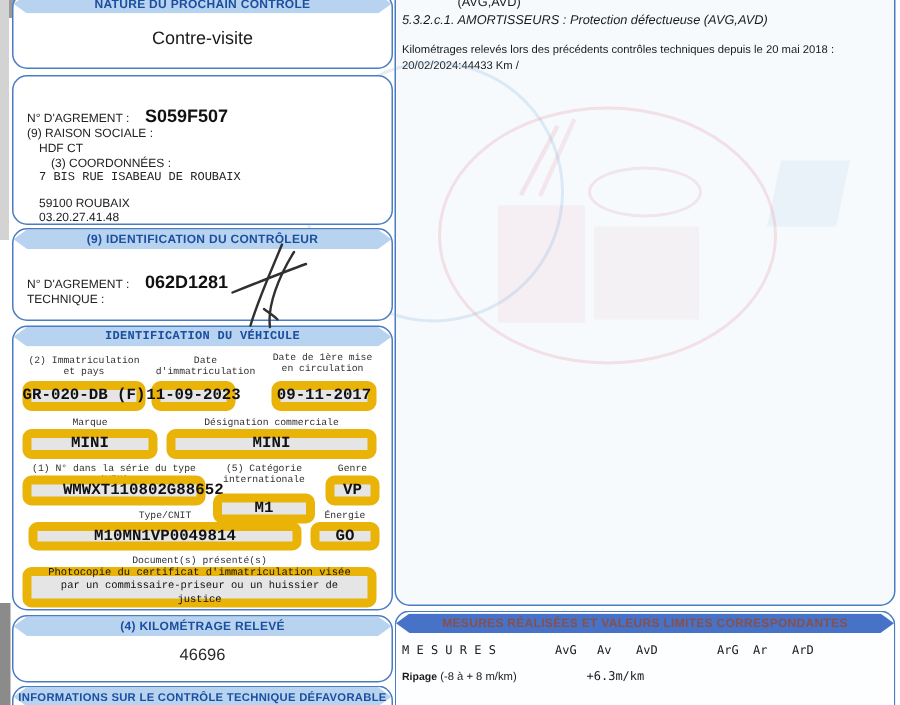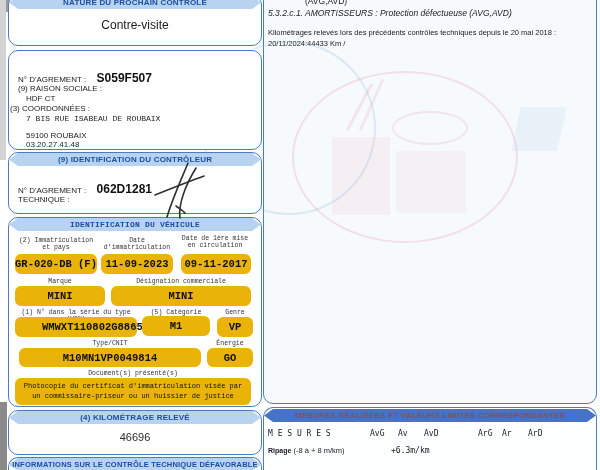--- a/index.html
+++ b/index.html
@@ -37,23 +37,23 @@
   }
   .hdrbar.dark{
     background:#4673c8;
     color:#8a4f49;
   }
   .lbl{font-size:8px;color:#222;}
   .small-lbl{font-size:6.5px;color:#333;text-align:center;line-height:1.15;}
   .bigval{font-weight:bold;font-size:12px;color:#111;}
   .valbox{
     position:absolute;
-    border:2px solid #eab308;
+    border:6px solid #eab308;
     border-radius:6px;
-    background:#eab308;
+    background:#e5e5e5;
     box-sizing:border-box;
     display:flex;align-items:center;justify-content:center;
     font-size:10.5px;font-weight:600;color:#111;
     white-space:nowrap;
   }
   .abs{position:absolute;}
   .mono{font-family:"DejaVu Sans Mono", monospace;}
   .faint{pointer-events:none;}
 </style>
 </head>
@@ -64,21 +64,21 @@
 <div class="edge" style="left:0;top:402px;width:7px;height:68px;background:#8b8b8b;"></div>
 
 <div class="bluebox" style="left:263px;top:-22px;width:334px;height:426px;background:#f6fafd;">
   <div class="abs" style="left:4px;top:17px;right:4px;">
     <div style="font-size:8.5px;padding-left:37px;">(AVG,AVD)</div>
     <div style="display:flex;font-size:8.5px;margin-top:2px;font-style:italic;">
       <span style="width:37px;flex:none;">5.3.2.c.1.</span>
       <span>AMORTISSEURS : Protection défectueuse (AVG,AVD)</span>
     </div>
     <div style="font-size:7.5px;margin-top:10px;">Kilométrages relevés lors des précédents contrôles techniques depuis le 20 mai 2018 :</div>
-    <div style="font-size:7.5px;margin-top:2px;">20/11/2024:44433 Km /</div>
+    <div style="font-size:7.5px;margin-top:2px;">20/02/2024:44433 Km /</div>
   </div>
 
   <div class="abs faint" style="left:28px;top:92px;width:222px;height:168px;border:2px solid rgba(229,134,146,.22);border-radius:50%;"></div>
   <div class="abs faint" style="left:128px;top:132px;width:72px;height:30px;border:2px solid rgba(229,134,146,.18);border-radius:50%;"></div>
   <div class="abs faint" style="left:68px;top:158px;width:58px;height:78px;background:rgba(231,142,153,.10);"></div>
   <div class="abs faint" style="left:132px;top:172px;width:70px;height:62px;background:rgba(231,142,153,.08);"></div>
   <div class="abs faint" style="left:94px;top:102px;width:3px;height:52px;background:rgba(226,120,135,.16);transform:rotate(28deg);"></div>
   <div class="abs faint" style="left:106px;top:98px;width:3px;height:56px;background:rgba(226,120,135,.14);transform:rotate(24deg);"></div>
   <div class="abs faint" style="left:-62px;top:62px;width:170px;height:170px;border:2px solid rgba(125,175,220,.22);border-radius:50%;"></div>
   <div class="abs faint" style="left:252px;top:128px;width:46px;height:44px;background:rgba(150,190,225,.12);transform:skewX(-12deg);"></div>
@@ -89,21 +89,21 @@
   <div style="text-align:center;font-size:12px;margin-top:9px;">Contre-visite</div>
 </div>
 
 <div class="bluebox" style="left:8px;top:50px;width:254px;height:100px;">
   <div class="abs" style="left:9px;top:17px;">
     <span class="lbl">N° D'AGREMENT :</span>
     <span class="bigval" style="margin-left:6px;">S059F507</span>
   </div>
   <div class="lbl abs" style="left:9px;top:33px;">(9) RAISON SOCIALE :</div>
   <div class="lbl abs" style="left:17px;top:43px;">HDF CT</div>
-  <div class="lbl abs" style="left:1px;top:53px;">(3) COORDONNÉES :</div>
+  <div class="lbl abs" style="left:25px;top:53px;">(3) COORDONNÉES :</div>
   <div class="lbl abs" style="left:17px;top:63px;font-family:Liberation Mono, monospace;">7 BIS RUE ISABEAU DE ROUBAIX</div>
   <div class="lbl abs" style="left:17px;top:80px;">59100 ROUBAIX</div>
   <div class="lbl abs" style="left:17px;top:89px;">03.20.27.41.48</div>
 </div>
 
 <div class="bluebox" style="left:8px;top:152px;width:254px;height:62px;">
   <div class="hdrbar">(9) IDENTIFICATION DU CONTRÔLEUR</div>
   <div class="abs" style="left:9px;top:26px;">
     <span class="lbl">N° D'AGREMENT :</span>
     <span class="bigval" style="margin-left:6px;">062D1281</span>
@@ -120,33 +120,33 @@
   </g>
 </svg>
 
 <div class="bluebox" style="left:8px;top:217px;width:254px;height:190px;font-family:Liberation Mono, monospace;">
   <div class="hdrbar">IDENTIFICATION DU VÉHICULE</div>
 
   <div class="small-lbl abs" style="left:6px;top:19px;width:82px;">(2) Immatriculation et pays</div>
   <div class="small-lbl abs" style="left:92px;top:19px;width:72px;">Date d'immatriculation</div>
   <div class="small-lbl abs" style="left:170px;top:17px;width:72px;">Date de 1ère mise en circulation</div>
   <div class="valbox" style="left:6px;top:36px;width:82px;height:20px;">GR-020-DB (F)</div>
-  <div class="valbox" style="left:92px;top:36px;width:72px;height:20px;">11-09-2023</div>
+  <div class="valbox" style="left:92px;top:36px;width:56px;height:20px;">11-09-2023</div>
   <div class="valbox" style="left:172px;top:36px;width:70px;height:20px;">09-11-2017</div>
 
   <div class="small-lbl abs" style="left:6px;top:60px;width:90px;">Marque</div>
   <div class="small-lbl abs" style="left:102px;top:60px;width:140px;">Désignation commerciale</div>
   <div class="valbox" style="left:6px;top:68px;width:90px;height:20px;">MINI</div>
   <div class="valbox" style="left:102px;top:68px;width:140px;height:20px;">MINI</div>
 
   <div class="small-lbl abs" style="left:6px;top:91px;width:122px;">(1) N° dans la série du type (VIN)</div>
   <div class="small-lbl abs" style="left:132px;top:91px;width:70px;">(5) Catégorie internationale</div>
   <div class="small-lbl abs" style="left:208px;top:91px;width:36px;">Genre</div>
   <div class="valbox" style="left:6px;top:99px;width:122px;height:20px;padding-left:39px;">WMWXT110802G88652</div>
-  <div class="valbox" style="left:133px;top:98px;width:68px;height:20px;">M1</div>
+  <div class="valbox" style="left:133px;top:111px;width:68px;height:20px;">M1</div>
   <div class="valbox" style="left:208px;top:99px;width:36px;height:20px;">VP</div>
 
   <div class="small-lbl abs" style="left:10px;top:122px;width:182px;">Type/CNIT</div>
   <div class="small-lbl abs" style="left:198px;top:122px;width:46px;">Énergie</div>
   <div class="valbox" style="left:10px;top:130px;width:182px;height:19px;">M10MN1VP0049814</div>
   <div class="valbox" style="left:198px;top:130px;width:46px;height:19px;">GO</div>
 
   <div class="small-lbl abs" style="left:6px;top:152px;width:236px;">Document(s) présenté(s)</div>
   <div class="valbox" style="left:6px;top:160px;width:236px;height:27px;font-size:7px;font-weight:normal;white-space:normal;text-align:center;line-height:1.3;padding:0 4px;">Photocopie du certificat d'immatriculation visée par un commissaire-priseur ou un huissier de justice</div>
 </div>

